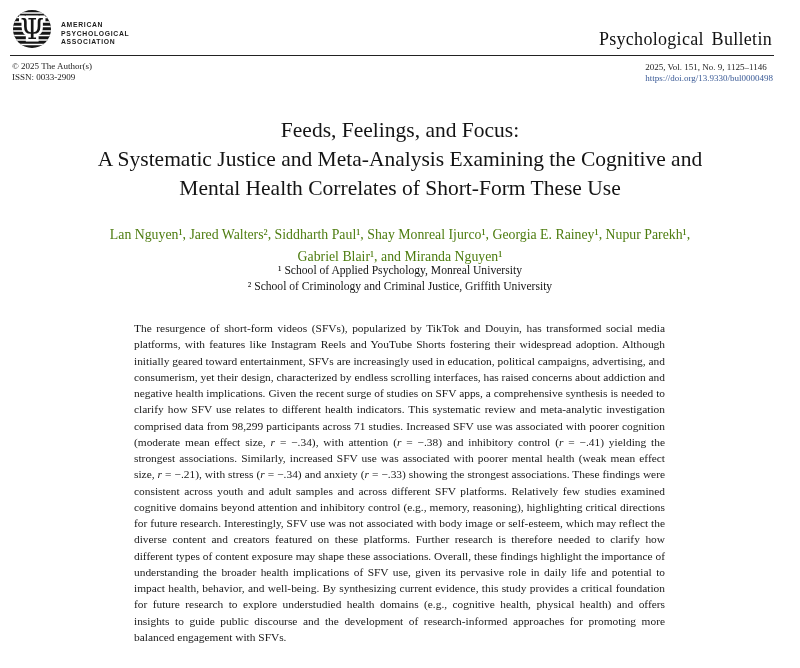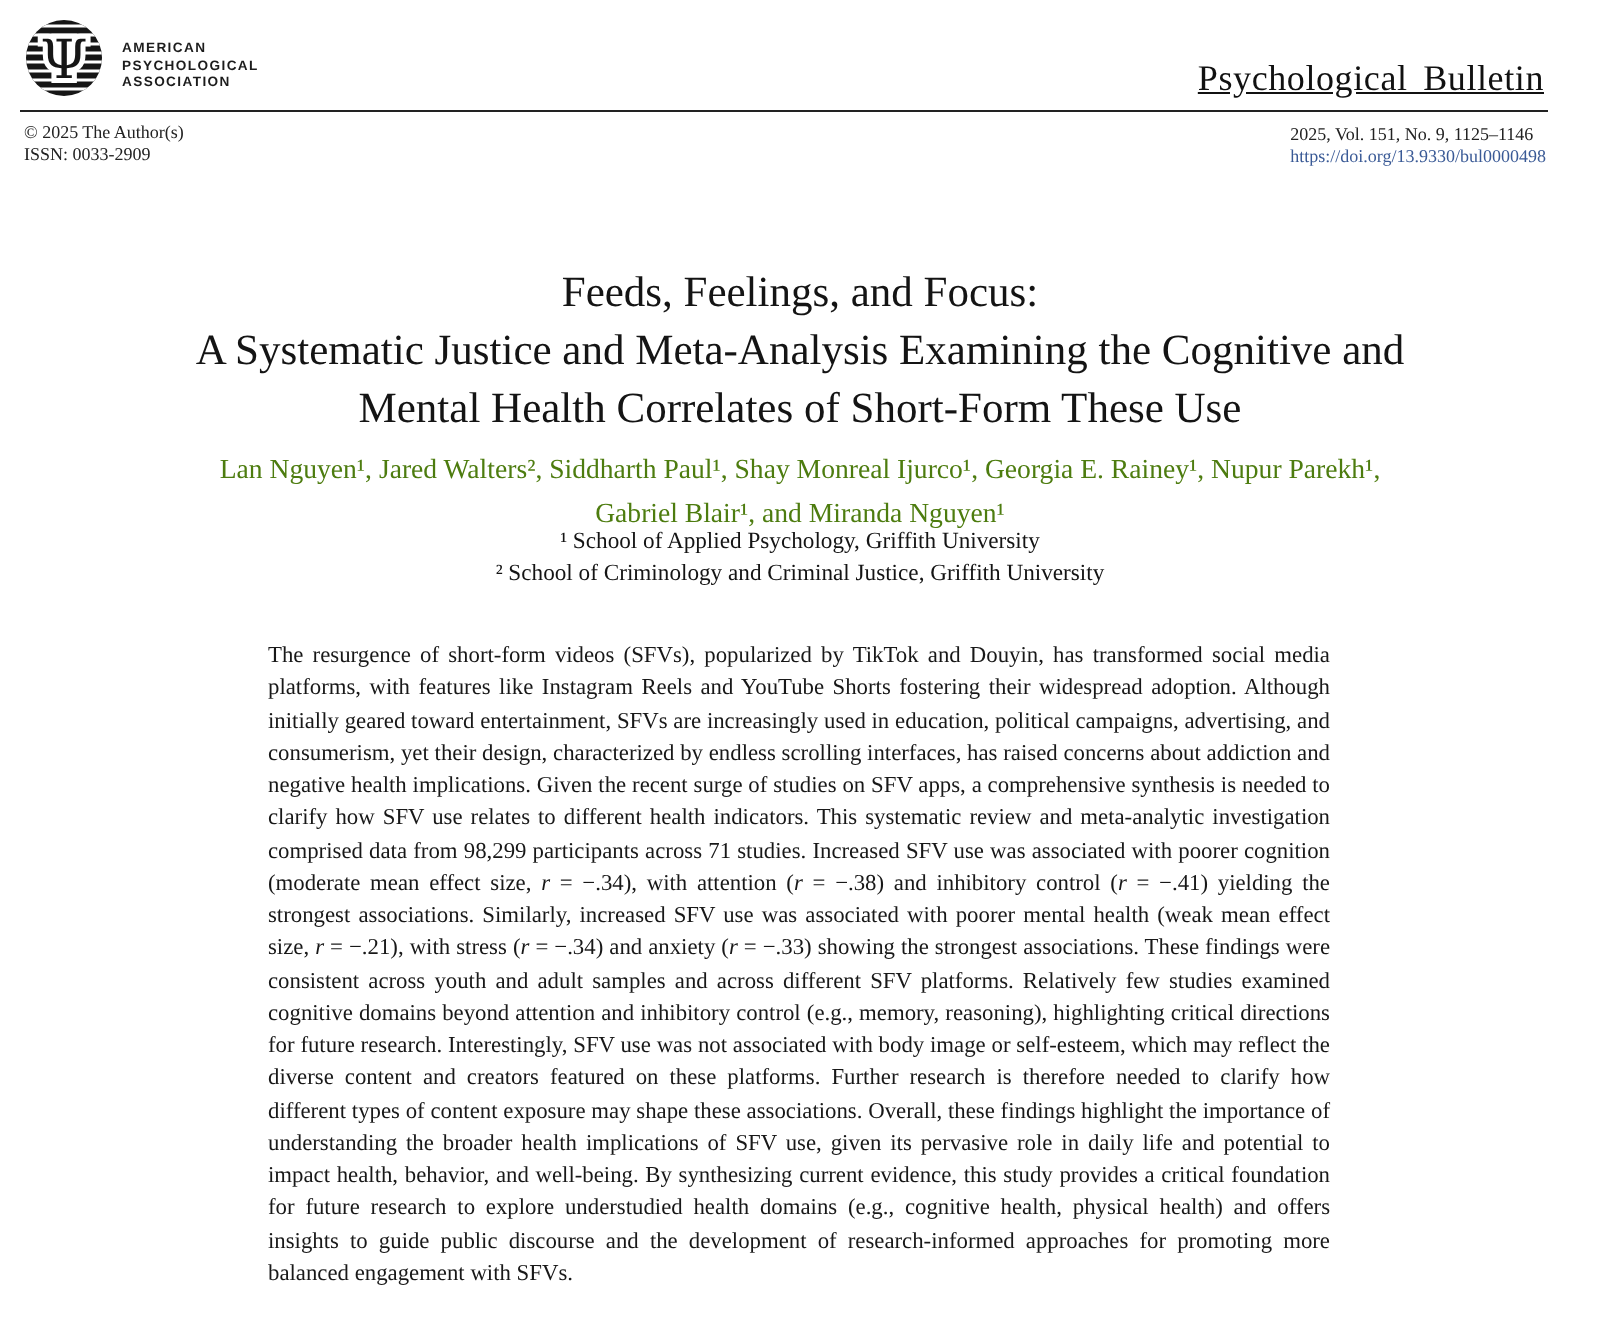--- a/index.html
+++ b/index.html
@@ -33,21 +33,20 @@
     color: #1c1c1c;
   }
   .journal-title {
     position: absolute;
     right: 28px;
     top: 29px;
     font-size: 18px;
     letter-spacing: 0.3px;
     word-spacing: 3px;
     color: #111;
-    text-decoration: underline;
   }
   .header-rule {
     position: absolute;
     left: 10px;
     right: 26px;
     top: 55px;
     border-top: 1.6px solid #222;
     height: 0;
   }
   .meta-left {
@@ -68,21 +67,21 @@
   }
   .doi-link {
     color: #3a5a96;
     text-decoration: none;
     cursor: pointer;
   }
 
   
   .article-title {
     position: absolute;
-    top: 132px;
+    top: 116px;
     left: 0;
     width: 100%;
     text-align: center;
     font-size: 21.5px;
     line-height: 29px;
     font-weight: normal;
     color: #141414;
     white-space: nowrap;
     margin: 0;
   }
@@ -176,19 +175,19 @@
     <div>A Systematic Justice and Meta-Analysis Examining the Cognitive and</div>
     <div>Mental Health Correlates of Short-Form These Use</div>
   </h1>
 
   <div class="authors">
     <div>Lan Nguyen¹, Jared Walters², Siddharth Paul¹, Shay Monreal Ijurco¹, Georgia E. Rainey¹, Nupur Parekh¹,</div>
     <div>Gabriel Blair¹, and Miranda Nguyen¹</div>
   </div>
 
   <div class="affiliations">
-    <div>¹ School of Applied Psychology, Griffith University</div>
+    <div>¹ School of Applied Psychology, Monreal University</div>
     <div>² School of Criminology and Criminal Justice, Griffith University</div>
   </div>
 
   <p class="abstract">The resurgence of short-form videos (SFVs), popularized by TikTok and Douyin, has transformed social media platforms, with features like Instagram Reels and YouTube Shorts fostering their widespread adoption. Although initially geared toward entertainment, SFVs are increasingly used in education, political campaigns, advertising, and consumerism, yet their design, characterized by endless scrolling interfaces, has raised concerns about addiction and negative health implications. Given the recent surge of studies on SFV apps, a comprehensive synthesis is needed to clarify how SFV use relates to different health indicators. This systematic review and meta-analytic investigation comprised data from 98,299 participants across 71 studies. Increased SFV use was associated with poorer cognition (moderate mean effect size, <i>r</i> = −.34), with attention (<i>r</i> = −.38) and inhibitory control (<i>r</i> = −.41) yielding the strongest associations. Similarly, increased SFV use was associated with poorer mental health (weak mean effect size, <i>r</i> = −.21), with stress (<i>r</i> = −.34) and anxiety (<i>r</i> = −.33) showing the strongest associations. These findings were consistent across youth and adult samples and across different SFV platforms. Relatively few studies examined cognitive domains beyond attention and inhibitory control (e.g., memory, reasoning), highlighting critical directions for future research. Interestingly, SFV use was not associated with body image or self-esteem, which may reflect the diverse content and creators featured on these platforms. Further research is therefore needed to clarify how different types of content exposure may shape these associations. Overall, these findings highlight the importance of understanding the broader health implications of SFV use, given its pervasive role in daily life and potential to impact health, behavior, and well-being. By synthesizing current evidence, this study provides a critical foundation for future research to explore understudied health domains (e.g., cognitive health, physical health) and offers insights to guide public discourse and the development of research-informed approaches for promoting more balanced engagement with SFVs.</p>
 
 </div>
 
 </body></html>

